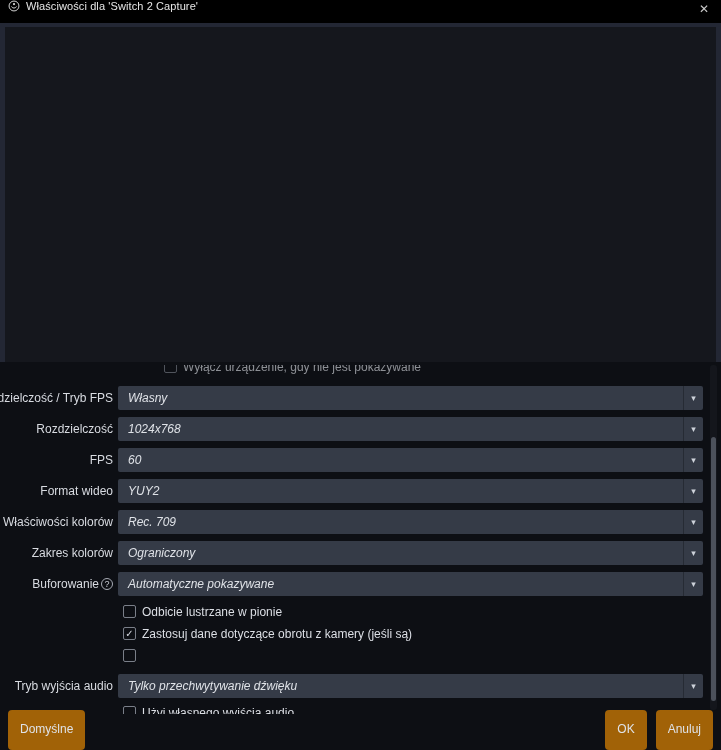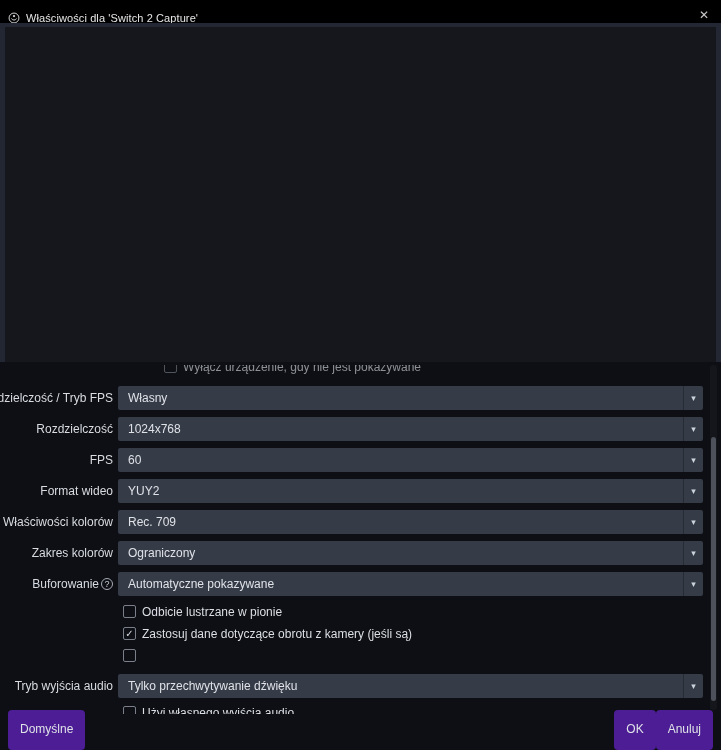--- a/index.html
+++ b/index.html
@@ -4,21 +4,21 @@
 <style>
   * { margin:0; padding:0; box-sizing:border-box; }
   html,body { width:721px; height:750px; overflow:hidden; }
   body { font-family:"Liberation Sans", sans-serif; background:#0d0f14; }
 
   .window { position:relative; width:721px; height:750px; background:#0d0f14; }
 
   
   .titlebar {
     position:absolute; top:0; left:0; right:0; height:24px;
-    background:#000; display:flex; align-items:flex-end; padding:0 8px;
+    background:#000; display:flex; align-items:flex-start; padding:0 8px;
   }
   .titlebar .app-icon { width:12px; height:12px; margin-right:6px; flex:0 0 auto; }
   .titlebar .title { color:#e6e6e6; font-size:11px; letter-spacing:.1px; }
   .titlebar .close {
     margin-left:auto; color:#c9c9c9; font-size:12px; width:18px; height:18px;
     display:flex; align-items:center; justify-content:center; cursor:pointer;
   }
 
   
   .preview-frame {
@@ -41,21 +41,21 @@
     padding-right:5px; white-space:nowrap; display:flex; justify-content:flex-end; align-items:center; gap:1px;
   }
   .help-badge {
     display:inline-flex; width:12px; height:12px; border:1px solid #a7abb4; border-radius:50%;
     color:#c9cdd5; font-size:9px; line-height:1; align-items:center; justify-content:center; margin-left:1px;
   }
   .combo {
     flex:1; height:24px; background:#353b47; border-radius:2px; display:flex; align-items:center;
     color:#dfe2e7; font-size:12px; cursor:pointer; min-width:0;
   }
-  .combo-value { padding:0 10px; flex:1; overflow:hidden; white-space:nowrap; }
+  .combo-value { padding:0 10px; flex:1; overflow:hidden; white-space:nowrap;font-style:italic; }
   .combo-arrow-box {
     width:20px; height:100%; border-left:1px solid #262b34; display:flex; align-items:center; justify-content:center;
     flex:0 0 auto;
   }
   .combo-arrow-box .arrow { color:#ced2da; font-size:9px; line-height:1; }
 
   .cb-row { display:flex; align-items:center; margin:0 16px 7px 123px; height:15px; cursor:pointer; }
   .cb-box {
     width:13px; height:13px; border:1px solid #7a7f89; border-radius:2px; margin-right:6px;
     display:flex; align-items:center; justify-content:center; color:#d3d7de; font-size:10px; line-height:1;
@@ -75,25 +75,25 @@
     position:absolute; top:72px; left:1px; width:5px; height:264px;
     background:#4c515b; border-radius:3px;
   }
 
   
   .footer {
     position:absolute; left:0; right:0; bottom:0; height:36px; background:#0d0f14;
     display:flex; align-items:center; padding:0 8px 4px 8px;
   }
   .btn {
-    background:#4c1d95; color:#dfe2e7; border:none; border-radius:4px; font-size:12px;
+    background:#a16207; color:#dfe2e7; border:none; border-radius:4px; font-size:12px;
     font-family:"Liberation Sans", sans-serif; padding:13px 12px; cursor:pointer; line-height:1.1;
   }
   .footer .spacer { flex:1; }
-  .btn + .btn { margin-left:0; }
+  .btn + .btn { margin-left:9px; }
 </style>
 </head>
 <body>
 
 <div class="window">
 
   <div class="titlebar">
     <svg class="app-icon" viewBox="0 0 16 16">
       <circle cx="8" cy="8" r="6.6" fill="none" stroke="#d6d6d6" stroke-width="1.3"></circle>
       <circle cx="8" cy="5.4" r="1.5" fill="#d6d6d6"></circle>

